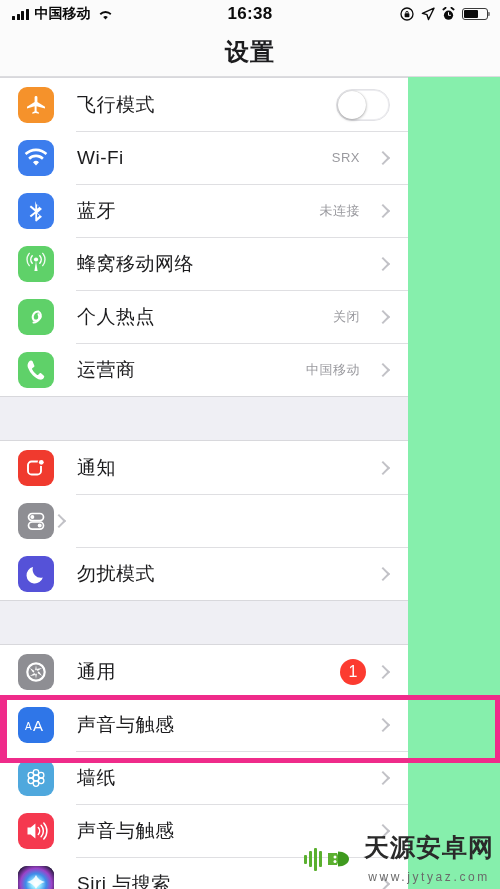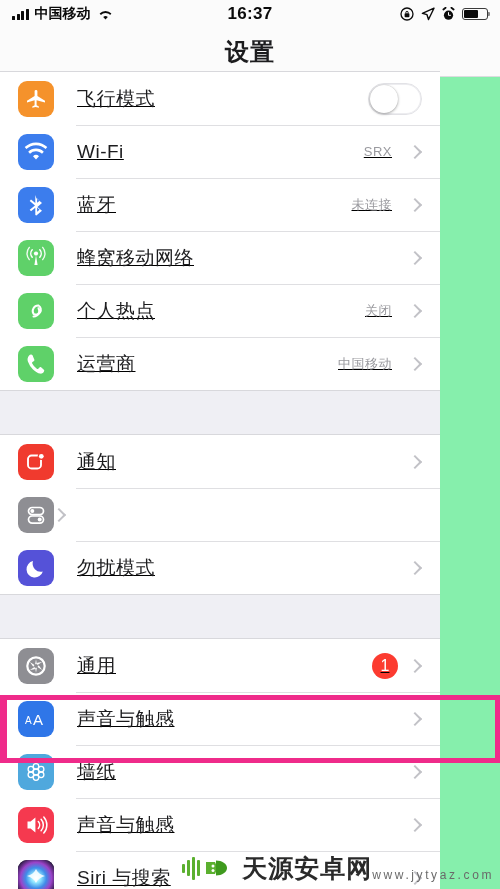--- a/index.html
+++ b/index.html
@@ -39,21 +39,21 @@
 
   
   .navbar {
     position: absolute; top: 28px; left: 0; width: 500px; height: 49px;
     background: #fbfbfb; display: flex; align-items: center; justify-content: center;
     border-bottom: 1px solid #dcdcdf;
   }
   .navbar .title { font-size: 24px; font-weight: 700; color: #1c1c1e; letter-spacing: 1px; }
 
   
-  .list { position: absolute; top: 71px; left: 0; width: 440px; bottom: 0; text-decoration: underline; }
+  .list { position: absolute; top: 77px; left: 0; width: 408px; bottom: 0; }
   .group { background: #ffffff; border-top: 1px solid #d8d8dc; border-bottom: 1px solid #d8d8dc; }
   .gap { height: 43px; background: #efeff4; }
 
   .row {
     position: relative; display: flex; align-items: center;
     height: 53px; padding-left: 18px; background: #fff;
   }
   .row + .row::before {
     content: ""; position: absolute; left: 76px; right: 0; top: 0; height: 1px; background: #dfdfe2;
   }
@@ -99,21 +99,21 @@
     position: absolute; right: 6px; bottom: 6px; display: flex; align-items: center;
     gap: 6px; z-index: 30;
   }
   .wm-logo { display: flex; align-items: center; gap: 2px; }
   .wm-bars { display: flex; align-items: center; gap: 2px; height: 26px; }
   .wm-bars i { display: block; width: 3px; background: #5bb02f; border-radius: 1px; }
   .wm-bars i:nth-child(1){ height: 9px; }
   .wm-bars i:nth-child(2){ height: 16px; }
   .wm-bars i:nth-child(3){ height: 23px; }
   .wm-bars i:nth-child(4){ height: 16px; }
-  .wm-text { display: flex; flex-direction: row; align-items: flex-end; line-height: 1; }
+  .wm-text { display: flex; flex-direction: column; align-items: center; line-height: 1; }
   .wm-title { font-size: 25px; font-weight: 700; color: #2a2a2a; letter-spacing: 1px; }
   .wm-url { font-size: 12px; color: #6a6a6a; letter-spacing: 2.6px; margin-top: 11px; }
 </style>
 </head>
 <body>
 
 <div id="screen">
 
   <div class="statusbar">
     <div class="sb-left">
@@ -123,21 +123,21 @@
           <i></i>
           <i></i>
         </span>
       <span class="carrier-name">中国移动</span>
       <svg width="17" height="13" viewBox="0 0 17 13">
         <path d="M8.5 11.6 6.2 9.1a3.3 3.3 0 0 1 4.6 0z" fill="#0b0b0b"></path>
         <path d="M8.5 5.1c1.8 0 3.4.7 4.6 1.9l1.3-1.4A8.4 8.4 0 0 0 8.5 3 8.4 8.4 0 0 0 2.6 5.6l1.3 1.4a6.5 6.5 0 0 1 4.6-1.9z" fill="#0b0b0b"></path>
         <path d="M8.5 1.2c2.8 0 5.4 1.1 7.3 2.9l1.1-1.3A12.3 12.3 0 0 0 8.5-.5 12.3 12.3 0 0 0 .1 2.8l1.1 1.3A10.4 10.4 0 0 1 8.5 1.2z" fill="#0b0b0b" opacity="0"></path>
       </svg>
     </div>
-    <div class="sb-center">16:37</div>
+    <div class="sb-center">16:38</div>
     <div class="sb-right">
       <svg width="14" height="14" viewBox="0 0 14 14">
         <circle cx="7" cy="7" r="6" fill="none" stroke="#0b0b0b" stroke-width="1.3"></circle>
         <rect x="4.6" y="6.3" width="4.8" height="4" rx=".8" fill="#0b0b0b"></rect>
         <path d="M5.9 6.3V5.4a1.1 1.1 0 0 1 2.2 0v.9" fill="none" stroke="#0b0b0b" stroke-width="1"></path>
       </svg>
       <svg width="14" height="14" viewBox="0 0 14 14">
         <path d="M13 1.2 1.4 6.4l4.6 1.3 1.5 4.8z" fill="none" stroke="#0b0b0b" stroke-width="1.4" stroke-linejoin="round"></path>
       </svg>
       <svg width="13" height="14" viewBox="0 0 13 14">

